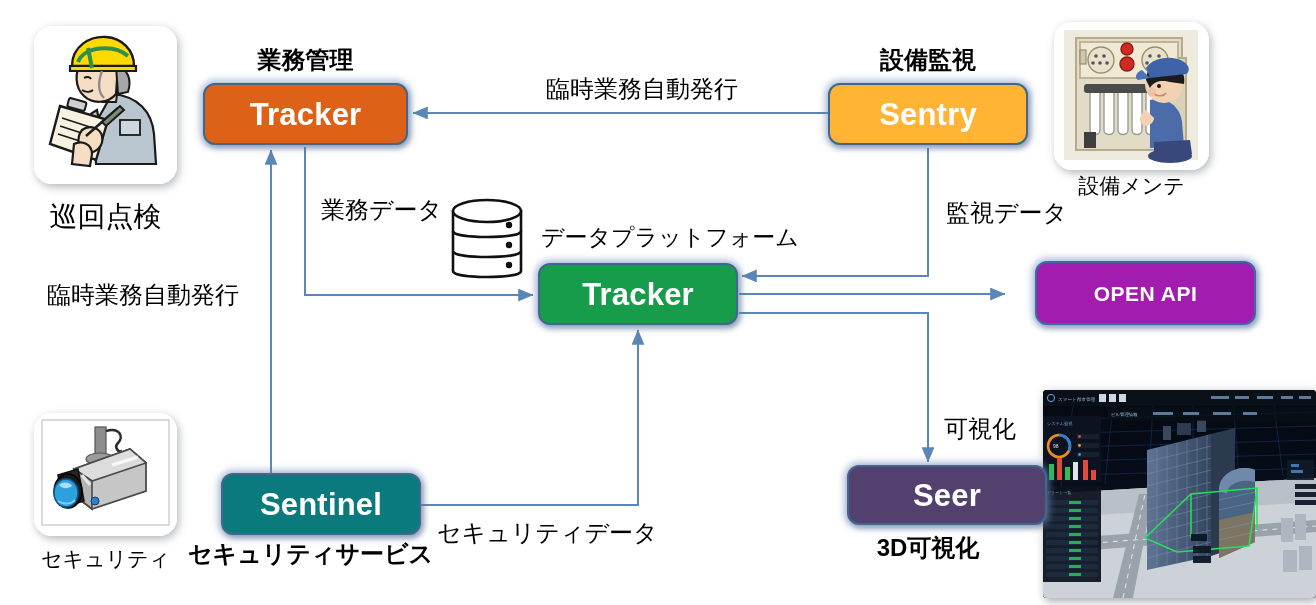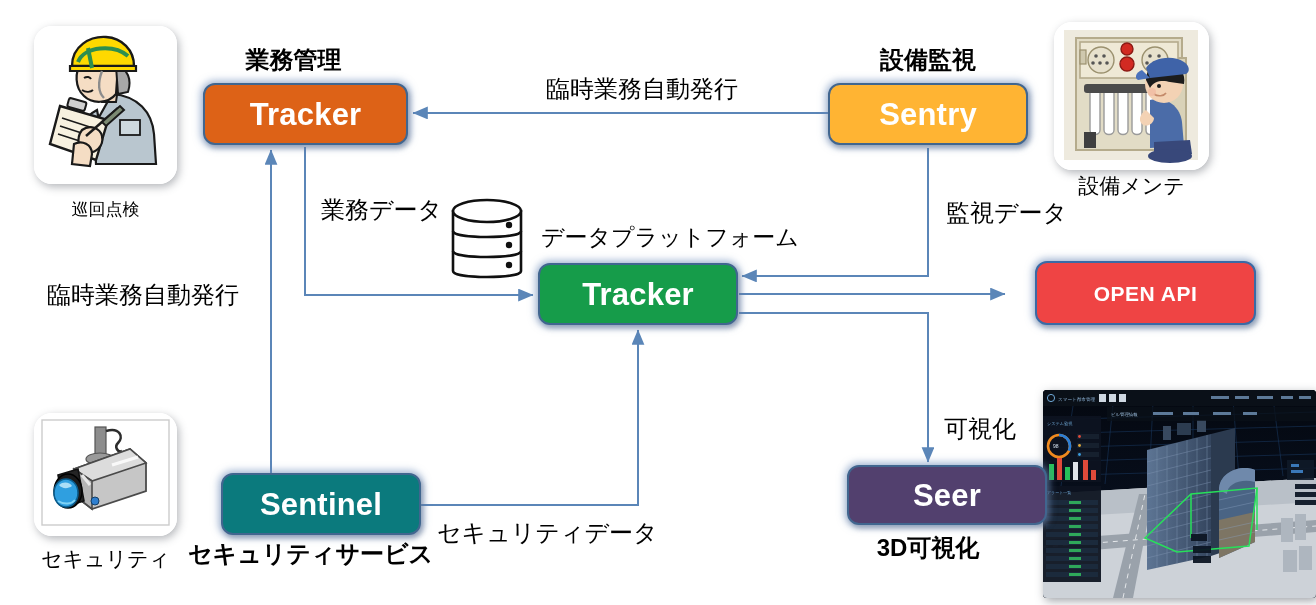--- a/index.html
+++ b/index.html
@@ -156,21 +156,21 @@
       <rect x="34" y="74" width="18" height="9" rx="2" fill="#cfcfcf" stroke="#1a1a1a" stroke-width="2" transform="rotate(16 43 78)"></rect>
 
       <path d="M48 104 C56 98 66 102 68 110 C70 120 62 128 52 126 C44 124 42 112 48 104 Z" fill="#f5ddc4" stroke="#1a1a1a" stroke-width="2.2"></path>
 
       <path d="M52 110 L84 82" stroke="#1a1a1a" stroke-width="2.4" fill="none"></path>
       <path d="M68 96 L86 80 L90 84 L72 100 Z" fill="#7b8a73" stroke="#1a1a1a" stroke-width="2"></path>
 
       <path d="M40 118 C48 114 58 118 58 128 L56 140 L38 138 Z" fill="#f5ddc4" stroke="#1a1a1a" stroke-width="2.2"></path>
     </svg>
   </div>
-  <div class="pic-caption" style="left:34px; top:198px; width:143px; font-size:17px;">巡回点検</div>
+  <div class="pic-caption" style="left:34px; top:198px; width:143px; font-size:28px;">巡回点検</div>
 
   <div class="tile" style="left:34px; top:413px; width:143px; height:123px;">
     <svg viewBox="0 0 143 123" xmlns="http://www.w3.org/2000/svg">
       <rect x="0" y="0" width="143" height="123" fill="#ffffff"></rect>
       <rect x="8" y="7" width="127" height="105" fill="none" stroke="#cccccc" stroke-width="1.4"></rect>
 
       <rect x="61" y="14" width="11" height="30" fill="#8d8d8d" stroke="#555555" stroke-width="1.2"></rect>
       <ellipse cx="66" cy="46" rx="14" ry="6" fill="#9a9a9a" stroke="#555555" stroke-width="1.2"></ellipse>
 
       <path d="M72 18 C86 14 90 24 84 30 C80 34 84 40 88 38" fill="none" stroke="#2c2c2c" stroke-width="2.6"></path>
@@ -407,21 +407,21 @@
       </g>
       <circle cx="60" cy="28" r="3.2" fill="#101010"></circle>
       <circle cx="60" cy="48" r="3.2" fill="#101010"></circle>
       <circle cx="60" cy="68" r="3.2" fill="#101010"></circle>
     </svg>
   </div>
 
   <div class="node" style="left:203px; top:83px; width:205px; height:62px; background:#dd6217; font-size:31px;">
     <span>Tracker</span>
   </div>
-  <div class="cap-bold" style="left:191px; top:44px; width:205px; text-align:center; font-size:24px;">業務管理</div>
+  <div class="cap-bold" style="left:203px; top:44px; width:205px; text-align:center; font-size:24px;">業務管理</div>
 
   <div class="node" style="left:828px; top:83px; width:200px; height:62px; background:#ffb433; font-size:31px;">
     <span>Sentry</span>
   </div>
   <div class="cap-bold" style="left:828px; top:44px; width:200px; text-align:center; font-size:24px;">設備監視</div>
 
   <div class="node" style="left:538px; top:263px; width:200px; height:62px; background:#169c4a; font-size:31px;">
     <span>Tracker</span>
   </div>
   <div class="edge-label" style="left:541px; top:222px; font-size:23px;">データプラットフォーム</div>
@@ -429,21 +429,21 @@
   <div class="node" style="left:221px; top:473px; width:200px; height:62px; background:#0b7a7d; font-size:31px;">
     <span>Sentinel</span>
   </div>
   <div class="cap-bold" style="left:188px; top:538px; width:235px; text-align:left; font-size:24px;">セキュリティサービス</div>
 
   <div class="node" style="left:828px; top:465px; width:200px; height:60px; background:#52406e; font-size:31px;margin-left:19px;">
     <span>Seer</span>
   </div>
   <div class="cap-bold" style="left:828px; top:532px; width:200px; text-align:center; font-size:24px;">3D可視化</div>
 
-  <div class="node" style="left:1035px; top:261px; width:221px; height:64px; background:#ef4444; border-color:#3a6aa5; font-size:21px; font-weight:700; letter-spacing:0.5px;">
+  <div class="node" style="left:1035px; top:261px; width:221px; height:64px; background:#a21caf; border-color:#3a6aa5; font-size:21px; font-weight:700; letter-spacing:0.5px;">
     <span>OPEN API</span>
   </div>
 
   <div class="edge-label" style="left:546px; top:73px; font-size:24px;">臨時業務自動発行</div>
 
   <div class="edge-label" style="left:47px; top:279px; font-size:24px;">臨時業務自動発行</div>
 
   <div class="edge-label" style="left:321px; top:194px; font-size:24px;">業務データ</div>
 
   <div class="edge-label" style="left:946px; top:197px; font-size:24px;text-align:center;">監視データ</div>

